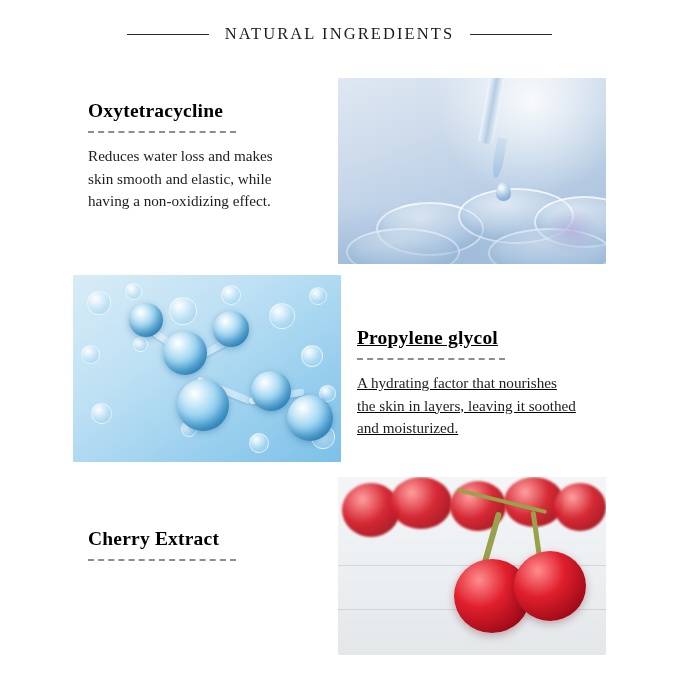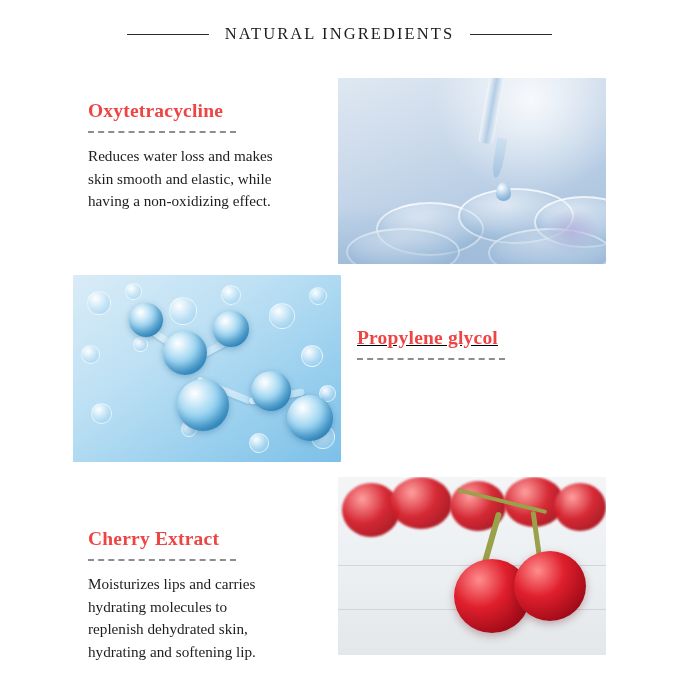--- a/index.html
+++ b/index.html
@@ -46,21 +46,21 @@
   .photo {
     position: absolute;
     overflow: hidden;
   }
   .text-block {
     position: absolute;
   }
   .ing-title {
     font-family: "Liberation Serif", serif;
     font-size: 19.5px;
-    color: #ef4444;
+    color: #000000;
     letter-spacing: 0.2px;
     margin: 0 0 9px 0;
     white-space: nowrap;
   }
   .dash-rule {
     width: 148px;
     height: 0;
     border-top: 2px dashed #8d8d8d;
     margin: 0 0 12px 0;
   }
@@ -261,20 +261,23 @@
     <div class="mol-atom" style="left:90px; top:56px; width:44px; height:44px;"></div>
     <div class="mol-atom" style="left:140px; top:36px; width:36px; height:36px;"></div>
     <div class="mol-atom" style="left:104px; top:104px; width:52px; height:52px;"></div>
     <div class="mol-atom" style="left:178px; top:96px; width:40px; height:40px;"></div>
     <div class="mol-atom" style="left:214px; top:120px; width:46px; height:46px;"></div>
   </div>
 
   <div class="text-block text-2">
     <h2 class="ing-title">Propylene glycol</h2>
     <div class="dash-rule"></div>
+    <p class="ing-desc">A hydrating factor that nourishes
+the skin in layers, leaving it soothed
+and moisturized.</p>
   </div>
 
   <div class="photo photo-3">
     <div class="table-line" style="top:88px;"></div>
     <div class="table-line" style="top:132px;"></div>
 
     <div class="cherry-bg" style="left:4px; top:6px; width:58px; height:54px;"></div>
     <div class="cherry-bg" style="left:52px; top:0px; width:62px; height:52px;"></div>
     <div class="cherry-bg" style="left:112px; top:4px; width:56px; height:50px;"></div>
     <div class="cherry-bg" style="left:166px; top:0px; width:60px; height:50px;"></div>
@@ -284,19 +287,15 @@
     <div class="stem" style="left:150px; top:34px; width:6px; height:60px; transform:rotate(16deg); border-radius:3px;"></div>
     <div class="stem" style="left:196px; top:34px; width:5px; height:50px; transform:rotate(-8deg); border-radius:3px;"></div>
 
     <div class="cherry" style="left:116px; top:82px; width:76px; height:74px;"></div>
     <div class="cherry" style="left:176px; top:74px; width:72px; height:70px;"></div>
   </div>
 
   <div class="text-block text-3">
     <h2 class="ing-title">Cherry Extract</h2>
     <div class="dash-rule"></div>
-    <p class="ing-desc">Moisturizes lips and carries
-hydrating molecules to
-replenish dehydrated skin,
-hydrating and softening lip.</p>
   </div>
 
 </div>
 
 </body></html>

